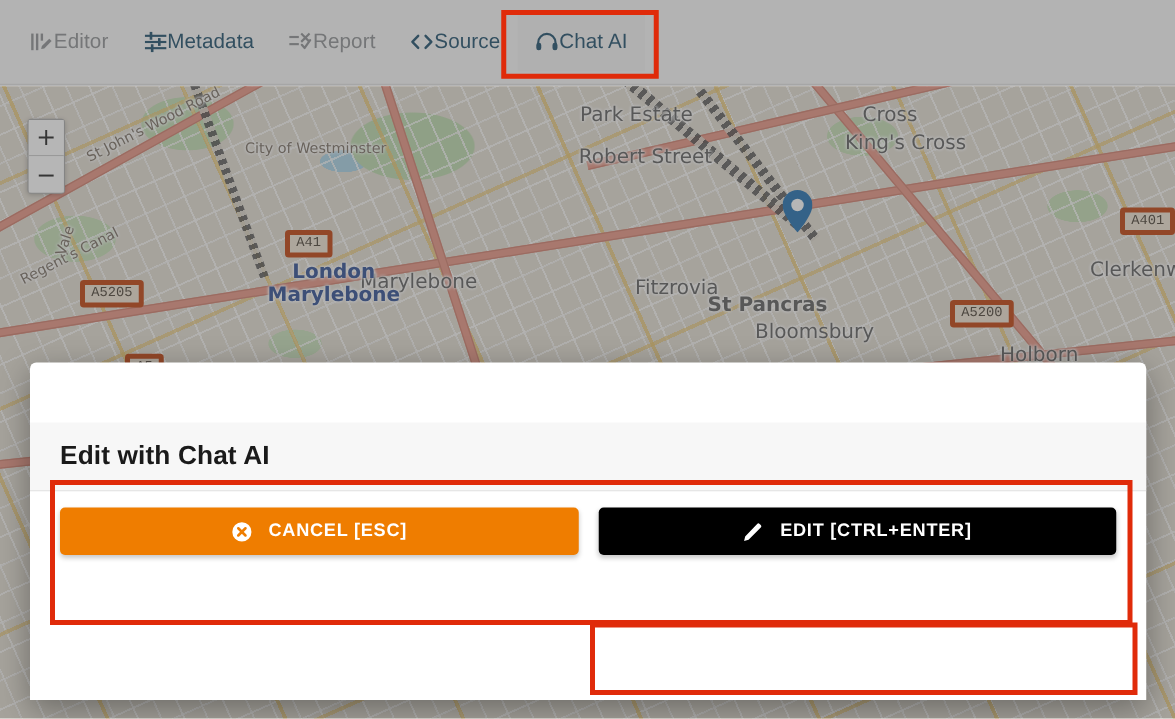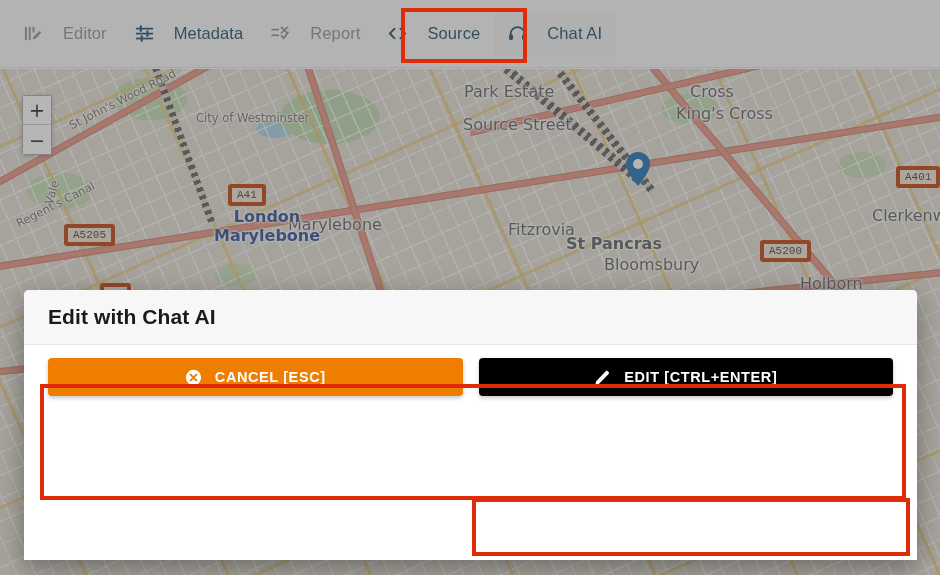--- a/index.html
+++ b/index.html
@@ -26,21 +26,21 @@
     background: #fafafa;
     border-bottom: 1px solid #e3e3e3;
     display: flex;
     align-items: center;
     padding-left: 10px;
     z-index: 5;
   }
   .tab {
     display: flex;
     align-items: center;
-    gap: 20px;
+    gap: 0;
     height: 46px;
     padding: 0 14px;
     color: #1d4e6b;
     font-size: 16.5px;
     letter-spacing: .1px;
     white-space: nowrap;
     cursor: pointer;
     position: relative;
   }
   .tab.disabled { color: #8f9294; cursor: default; }
@@ -210,20 +210,21 @@
     z-index: 40;
     overflow: hidden;
   }
   .modal-header {
     height: 55px;
     background: #f7f7f7;
     border-bottom: 1px solid #e6e6e6;
     display: flex;
     align-items: center;
     padding: 0 24px;
+    margin-top: 48px;
   }
   .modal-title {
     font-size: 21px;
     font-weight: bold;
     color: #1a1a1a;
     letter-spacing: .1px;
   }
   .modal-body { padding: 18px 24px 0 24px; }
   .modal-desc {
     font-size: 15.5px;
@@ -311,21 +312,21 @@
       <svg width="24" height="34" viewBox="0 0 24 34">
         <path d="M12 0C5.4 0 0 5.4 0 12c0 8.5 12 22 12 22s12-13.5 12-22C24 5.4 18.6 0 12 0z" fill="#1f6fb0"></path>
         <circle cx="12" cy="12" r="5" fill="#ffffff"></circle>
       </svg>
     </div>
 
     <div id="map-overlays">
         <div class="map-label place" style="left: 464px; top: 13px;">Park Estate</div>
         <div class="map-label place" style="left: 690px; top: 13px;">Cross</div>
         <div class="map-label place" style="left: 676px; top: 35px;">King's Cross</div>
-        <div class="map-label place" style="left: 463px; top: 46px;">Source Street</div>
+        <div class="map-label place" style="left: 463px; top: 46px;">Robert Street</div>
         <div class="map-label place" style="left: 566px; top: 165px; font-weight: bold;">St Pancras</div>
         <div class="map-label place" style="left: 872px; top: 137px;">Clerkenwell</div>
         <div class="map-label place" style="left: 604px; top: 186px;">Bloomsbury</div>
         <div class="map-label place" style="left: 508px; top: 151px;">Fitzrovia</div>
         <div class="map-label place" style="left: 288px; top: 146px;">Marylebone</div>
         <div class="map-label street" style="left: 196px; top: 42px;">City of Westminster</div>
         <div class="map-label place" style="left: 800px; top: 205px;">Holborn</div>
         <div class="map-label street" style="left: 70px; top: 50px; transform: rotate(-27deg); transform-origin: left center;">St John's Wood Road</div>
         <div class="map-label street" style="left: 17px; top: 148px; transform: rotate(-27deg); transform-origin: left center;">Regent's Canal</div>
         <div class="map-label street" style="left: 48px; top: 128px; transform: rotate(-72deg); transform-origin: left center;">Vale</div>

